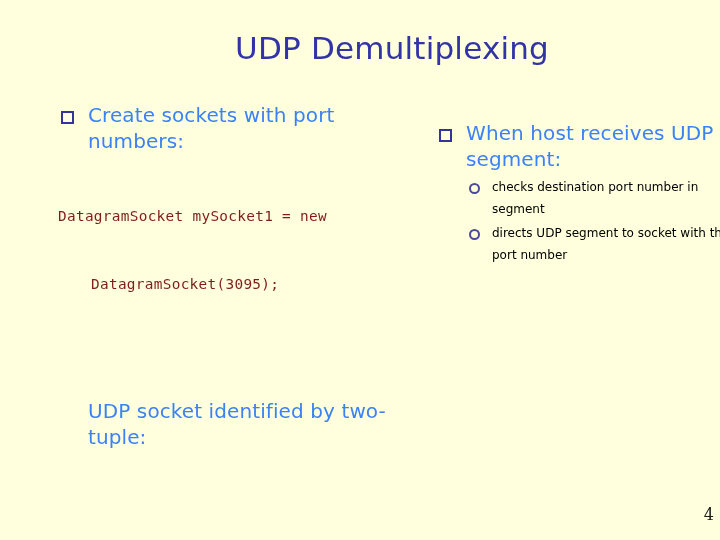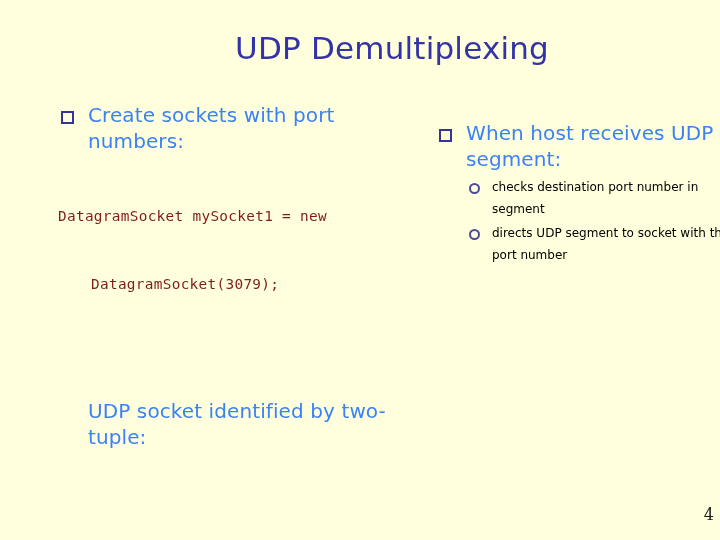--- a/index.html
+++ b/index.html
@@ -142,21 +142,21 @@
 
   <div class="col-left">
 
     <div class="b1">
       <span class="sq"></span>
       <span class="b1-text">Create sockets with port numbers:</span>
     </div>
 
     <div class="code-block">
       <span class="code-line">DatagramSocket mySocket1 = new</span>
-      <span class="code-line indent">DatagramSocket(3079);</span>
+      <span class="code-line indent">DatagramSocket(3095);</span>
     </div>
 
     <div class="gap-xl"></div>
 
     <div class="b1">
 
       <span class="b1-text">UDP socket identified by two-tuple:</span>
     </div>
 
   </div>

